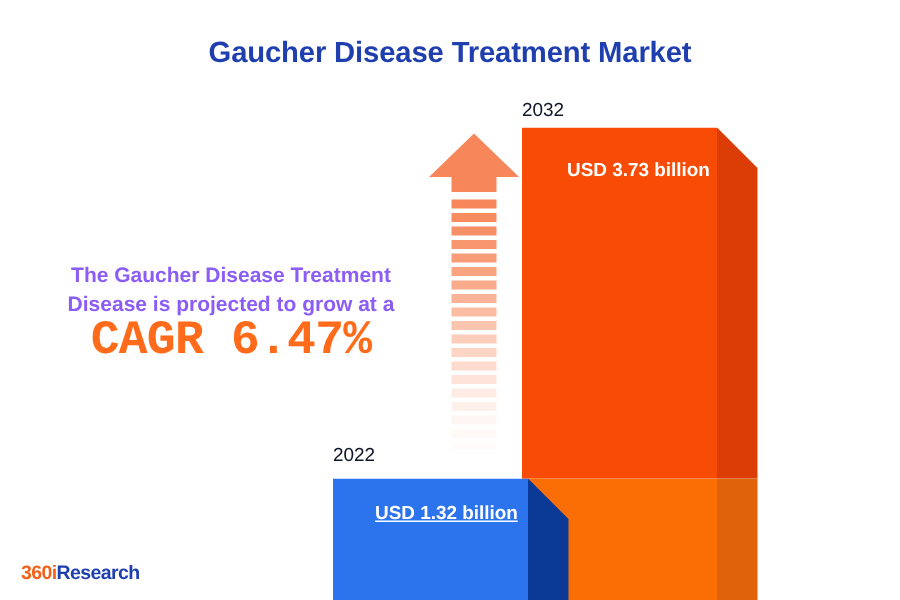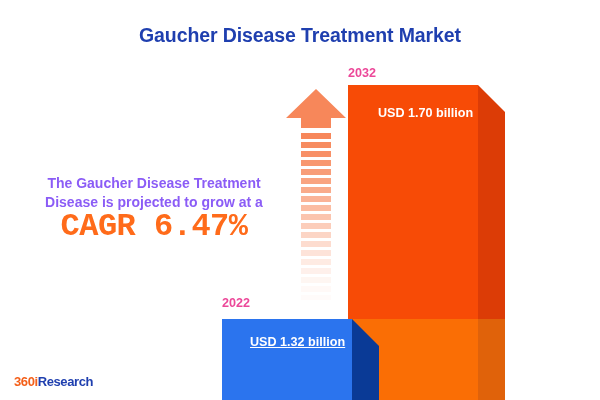--- a/index.html
+++ b/index.html
@@ -51,21 +51,21 @@
   .bar-value{
     position:absolute;
     color:#ffffff;font-weight:bold;font-size:12.6px;
     white-space:nowrap;
   }
   .value-2032{left:378px;top:98px;}
   .value-2024{left:250px;top:327px;text-decoration:underline;}
 
   .yr{
     position:absolute;
-    color:#ec4899;font-weight:bold;font-size:12.6px;
+    color:#0f172a;font-weight:normal;font-size:12.6px;
     white-space:nowrap;
   }
   .yr-2032{left:348px;top:58px;}
   .yr-2024{left:222px;top:288px;}
 
   
   .logo{
     position:absolute;left:14px;top:366px;
     font-size:13px;font-weight:bold;letter-spacing:-0.4px;
     white-space:nowrap;
@@ -131,18 +131,18 @@
   <div class="bar bar-2024">
     <svg width="172" height="89" viewBox="0 0 172 89" xmlns="http://www.w3.org/2000/svg">
       <rect x="0" y="0" width="130" height="89" fill="#2B74EE"></rect>
       <path d="M130 0 L157 27 L157 89 L130 89 Z" fill="#0A3A96"></path>
     </svg>
   </div>
 
   <div class="yr yr-2032">2032</div>
   <div class="yr yr-2024">2022</div>
 
-  <div class="bar-value value-2032">USD 1.70 billion</div>
+  <div class="bar-value value-2032">USD 3.73 billion</div>
   <div class="bar-value value-2024">USD 1.32 billion</div>
 
   <div class="logo"><span class="o">360i</span><span class="b">Research</span></div>
 
 </div>
 
 </body></html>

